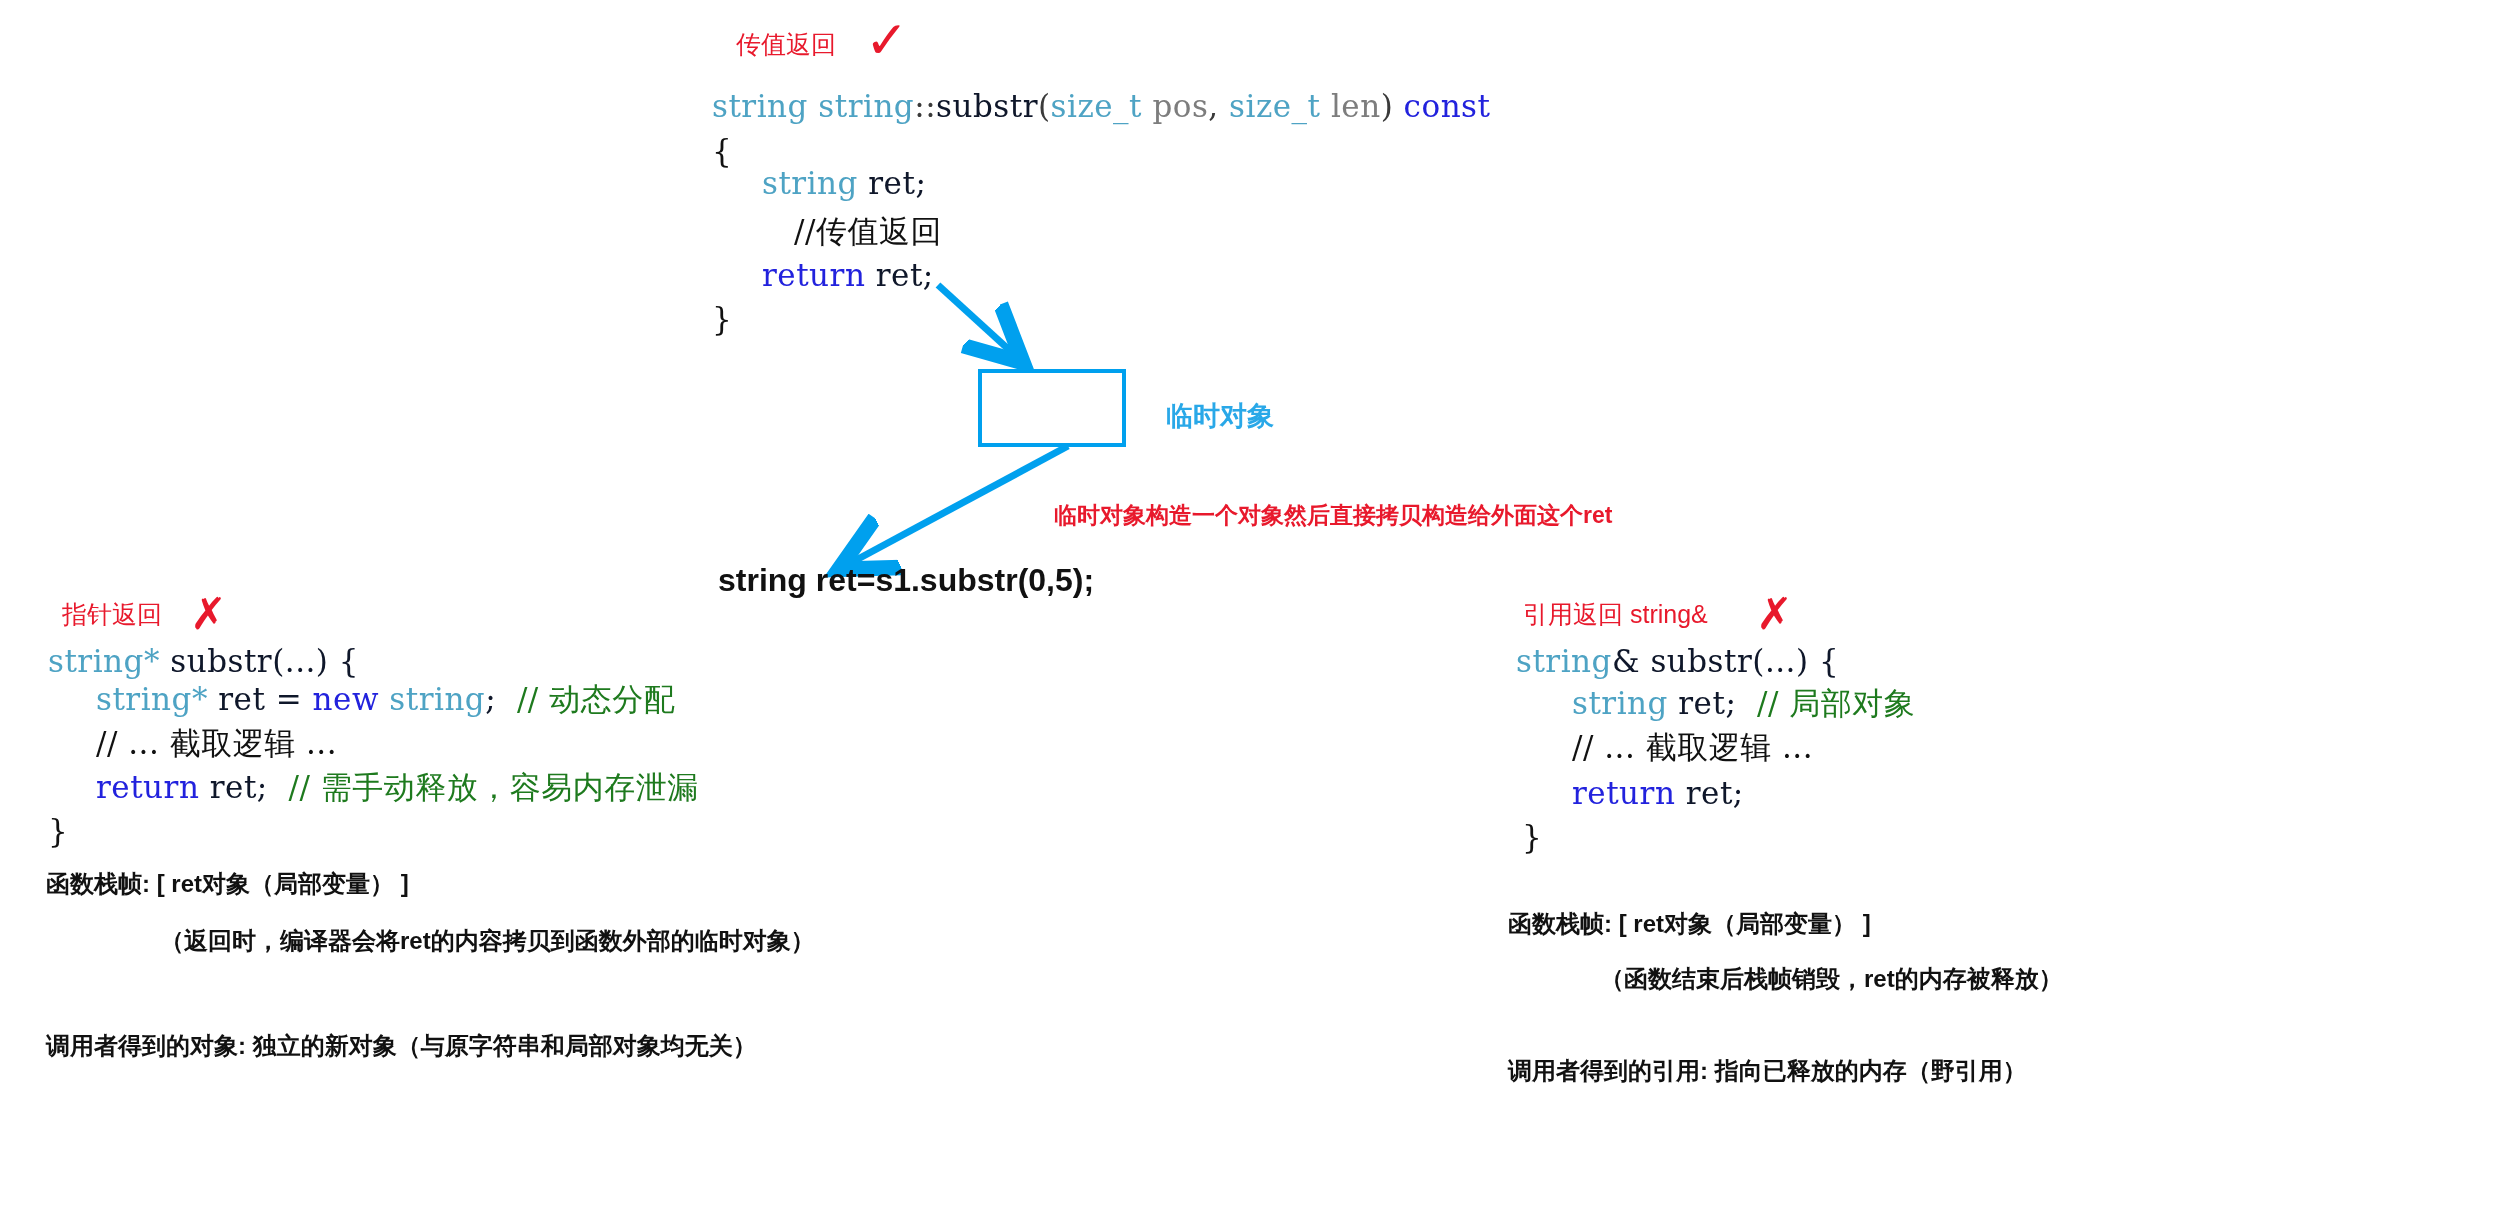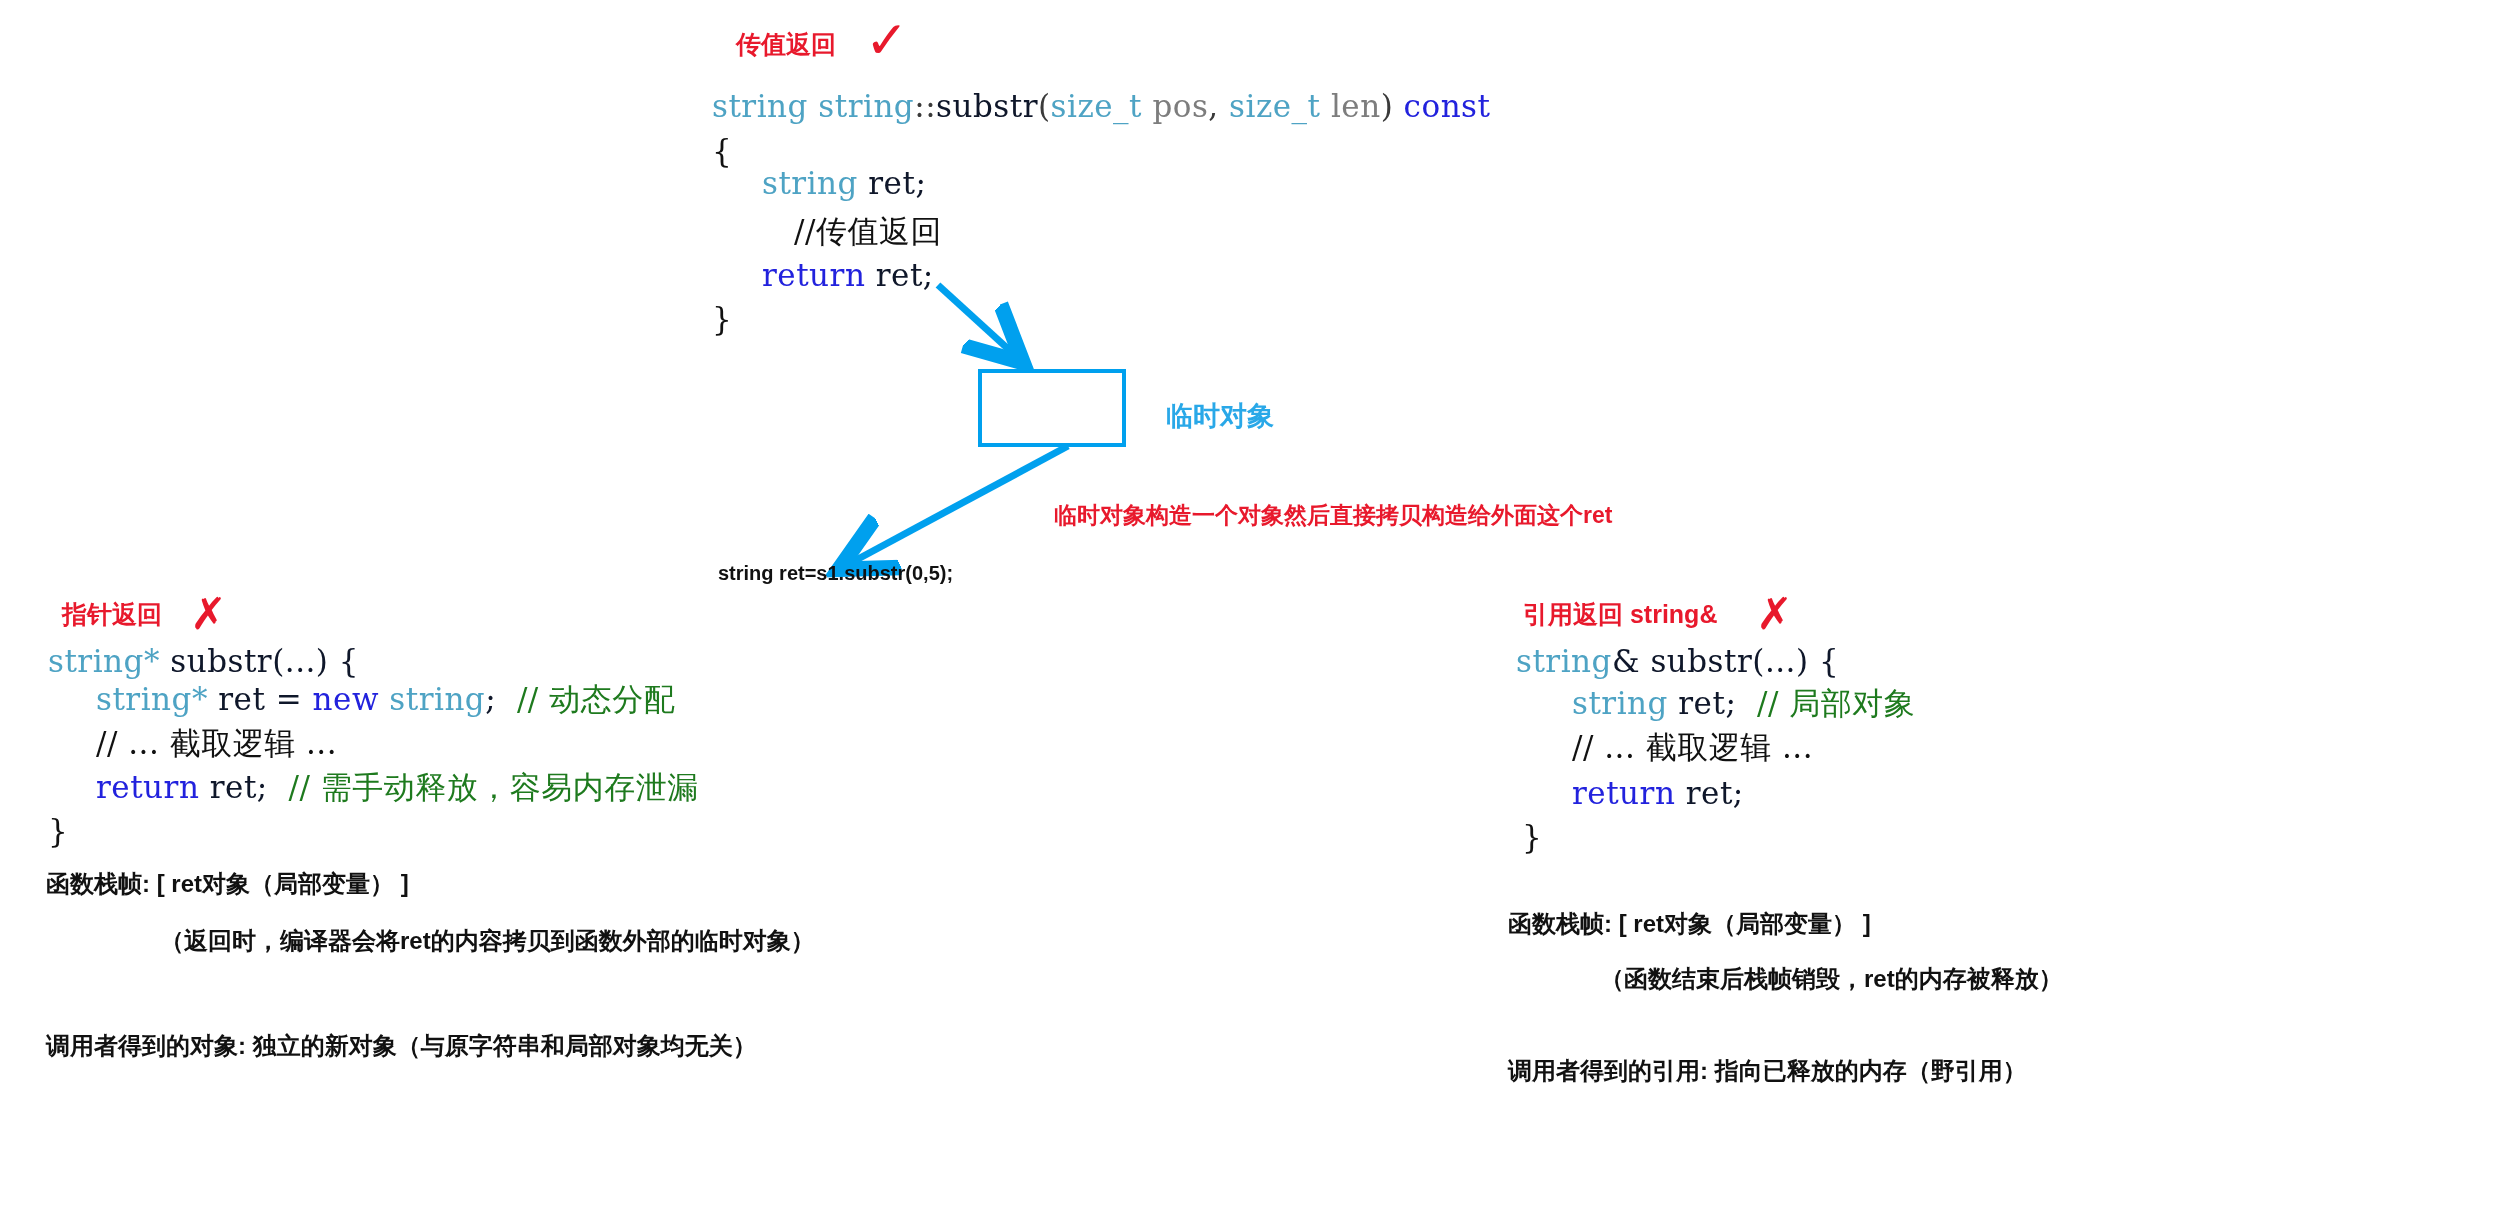--- a/index.html
+++ b/index.html
@@ -18,23 +18,23 @@
   .code .id{color:#0f172a;}         
   .code .kw{color:#2222dd;}         
   .code .pm{color:#7d7d7d;}         
   .code .cm{color:#1e7a1e;}         
   .code .pn{color:#3a3a3a;}         
 
   
   .bold{font-weight:bold;}
   .red{color:#e8192c;}
   .blue{color:#29a8e8;}
-  .lbl-red{font-weight:bold;color:#e8192c;font-size:25px;}
+  .lbl-red{font-weight:normal;color:#e8192c;font-size:25px;}
   .note{font-weight:bold;font-size:24px;color:#111;}
-  .callline{font-weight:bold;font-size:20px;color:#111;}
+  .callline{font-weight:bold;font-size:32px;color:#111;}
 
   .tempbox{
     position:absolute;border:4px solid #00a0ee;background:#fff;
   }
   svg.ov{position:absolute;left:0;top:0;width:2511px;height:1231px;
          pointer-events:none;overflow:visible;}
 </style>
 </head>
 <body>
 

